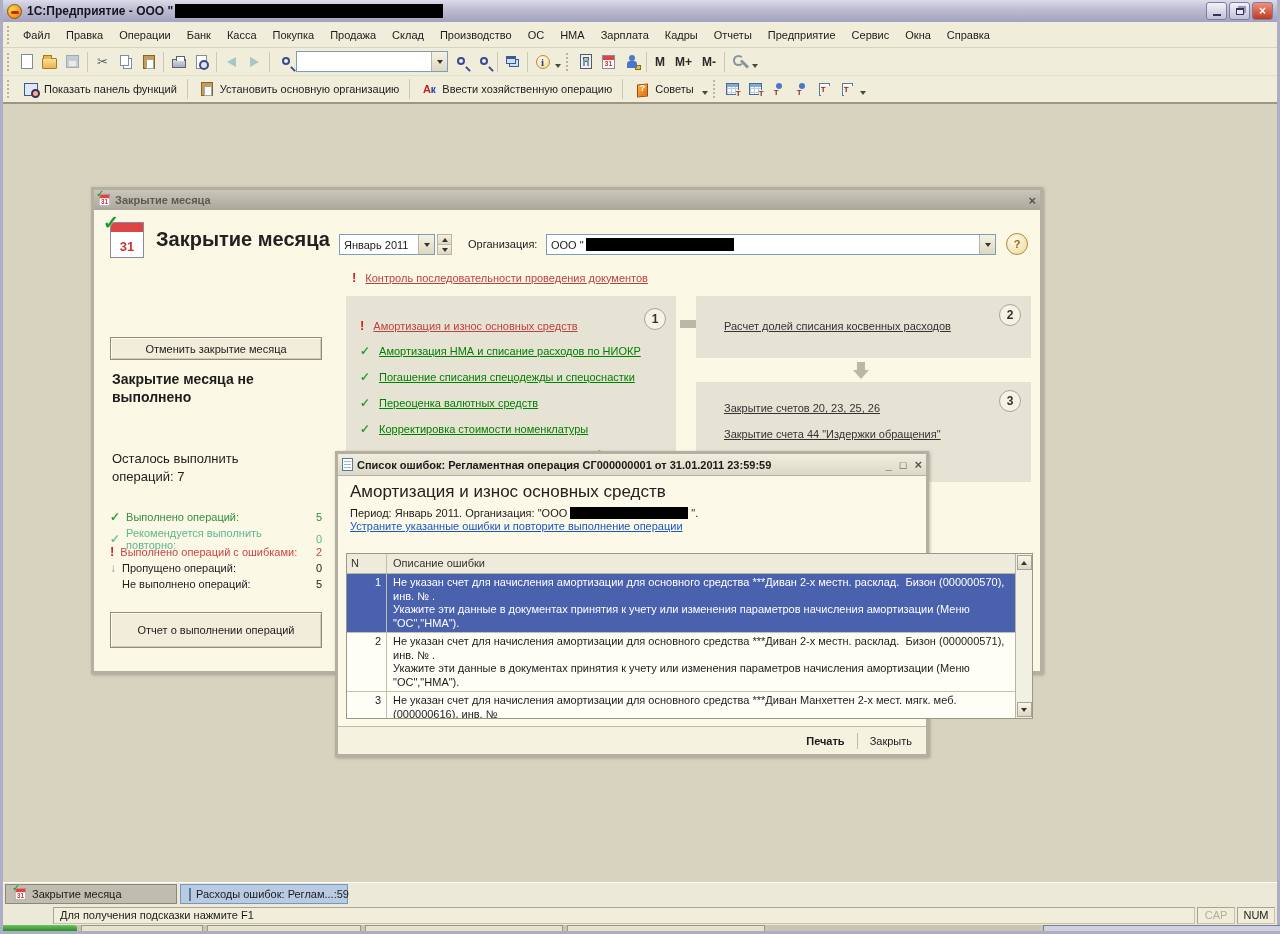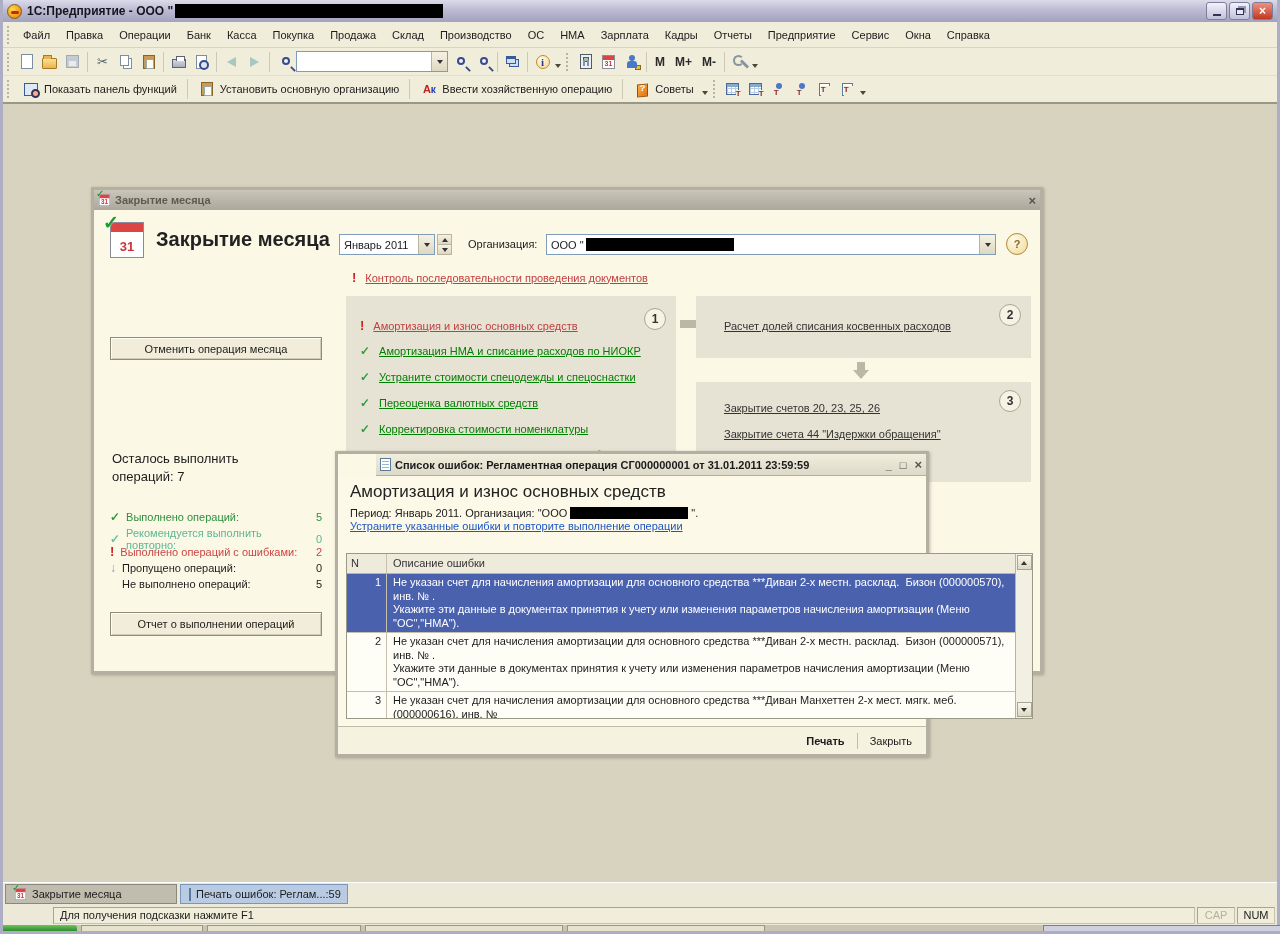--- a/index.html
+++ b/index.html
@@ -131,21 +131,21 @@
   .fatarrow-d::after { content:""; position:absolute; top:8px; left:-4px; border-left:8px solid transparent; border-right:8px solid transparent; border-top:9px solid #bcb8a8; }
 
   .btn1c { background:#f1edda; border:1px solid #8f8d7a; box-shadow:inset 1px 1px 0 #fffef2, inset -1px -1px 0 #cfccb8; display:flex; align-items:center; justify-content:center; gap:6px; color:#1c1c1c; cursor:pointer; }
   .btn1c.def { border:1px solid #55543f; box-shadow:inset 0 0 0 1px #8f8d7a, inset 2px 2px 0 #fffef2; font-weight:bold; }
   .play { width:0; height:0; border-top:5px solid transparent; border-bottom:5px solid transparent; border-left:8px solid #1c9c2c; }
 
   .statrow { position:absolute; left:16px; width:212px; display:flex; align-items:center; gap:6px; }
   .statrow .sv { margin-left:auto; }
 
   
-  #win-error { left:332px; top:347px; width:594px; height:306px; border-color:#b3afa3;padding-left:38px; }
+  #win-error { left:332px; top:347px; width:594px; height:306px; border-color:#b3afa3; }
   #win-error .wbody { top:22px; background:#fdf9e8; }
   .eh1 { position:absolute; left:12px; top:6px; font-size:17px; color:#222; }
   .eline { position:absolute; left:12px; top:31px; display:flex; align-items:center; gap:3px; }
   .ehint { position:absolute; left:12px; top:44px; }
   .etable { position:absolute; left:8px; top:77px; width:687px; height:166px; border:1px solid #9a9886; background:#fff; display:flex; }
   .etleft { flex:1; display:flex; flex-direction:column; overflow:hidden; }
   .ethead { display:flex; height:20px; background:#efebdc; border-bottom:1px solid #b8b4a0; font-weight:normal; color:#333; flex:0 0 20px; }
   .ethead .cn { width:40px; border-right:1px solid #c4c0ac; padding:3px 4px; }
   .ethead .cd { flex:1; padding:3px 6px; }
   .erow { display:flex; border-bottom:1px solid #c4c0ac; background:#fffef6; }
@@ -466,21 +466,21 @@
           <div class="srow" style="left:14px;top:22px">
             <span class="excl">!</span>
             <a class="lnk lr">Амортизация и износ основных средств</a>
           </div>
           <div class="srow" style="left:14px;top:48px">
             <span class="chk">✓</span>
             <a class="lnk lg">Амортизация НМА и списание расходов по НИОКР</a>
           </div>
           <div class="srow" style="left:14px;top:74px">
             <span class="chk">✓</span>
-            <a class="lnk lg">Устраните стоимости спецодежды и спецоснастки</a>
+            <a class="lnk lg">Погашение списания спецодежды и спецоснастки</a>
           </div>
           <div class="srow" style="left:14px;top:100px">
             <span class="chk">✓</span>
             <a class="lnk lg">Переоценка валютных средств</a>
           </div>
           <div class="srow" style="left:14px;top:126px">
             <span class="chk">✓</span>
             <a class="lnk lg">Корректировка стоимости номенклатуры</a>
           </div>
           <div class="srow" style="left:14px;top:152px">
@@ -498,23 +498,27 @@
 
         <span class="fatarrow-d" style="left:763px;top:152px"></span>
 
         <div class="stepbox" style="left:602px;top:172px;width:335px;height:100px">
           <span class="badge" style="right:10px;top:8px">3</span>
           <a class="lnk ld" style="position:absolute;left:28px;top:20px">Закрытие счетов 20, 23, 25, 26</a>
           <a class="lnk ld" style="position:absolute;left:28px;top:46px">Закрытие счета 44 "Издержки обращения"</a>
         </div>
 
         <div class="btn1c" style="position:absolute;left:16px;top:127px;width:212px;height:23px">
-          <span>Отменить операция месяца</span>
-        </div>
-
+          <span>Отменить закрытие месяца</span>
+        </div>
+
+        <div style="position:absolute;left:18px;top:160px;width:210px;font-size:14px;font-weight:bold;line-height:18px">
+          <div>Закрытие месяца не</div>
+          <div>выполнено</div>
+        </div>
 
         <div style="position:absolute;left:18px;top:240px;width:210px;font-size:13px;line-height:18px">
           <div>Осталось выполнить</div>
           <div>операций: 7</div>
         </div>
 
         <div class="statrow" style="top:300px;color:#2f8e3f">
           <span class="chk">✓</span>
           <span>Выполнено операций:</span>
           <span class="sv">5</span>
@@ -532,21 +536,21 @@
         <div class="statrow" style="top:351px">
           <span class="darr">↓</span>
           <span>Пропущено операций:</span>
           <span class="sv">0</span>
         </div>
         <div class="statrow" style="top:368px;padding-left:12px">
           <span>Не выполнено операций:</span>
           <span class="sv">5</span>
         </div>
 
-        <div class="btn1c" style="position:absolute;left:16px;top:402px;width:212px;height:24px">
+        <div class="btn1c" style="position:absolute;left:16px;top:402px;width:212px;height:36px">
           <span>Отчет о выполнении операций</span>
         </div>
       </div>
     </div>
 
     <div class="win" id="win-error">
       <div class="wtitle lite">
         <span class="s-doc"></span>
         <span>Список ошибок: Регламентная операция СГ000000001 от 31.01.2011 23:59:59</span>
         <span class="wctl">
@@ -611,21 +615,21 @@
 
   <div class="wintabs">
     <span class="wtab gray">
       <span class="s-cal chk" style="transform:scale(.9)">
           <span>31</span>
         </span>
       <span>Закрытие месяца</span>
     </span>
     <span class="wtab blue">
       <span class="s-doc"></span>
-      <span>Печать ошибок: Реглам...:59</span>
+      <span>Расходы ошибок: Реглам...:59</span>
     </span>
   </div>
 
   <div class="statusbar">
     <span class="stcell main">Для получения подсказки нажмите F1</span>
     <span class="stcell kb dim">CAP</span>
     <span class="stcell kb">NUM</span>
   </div>
 
   <div class="sliver">

